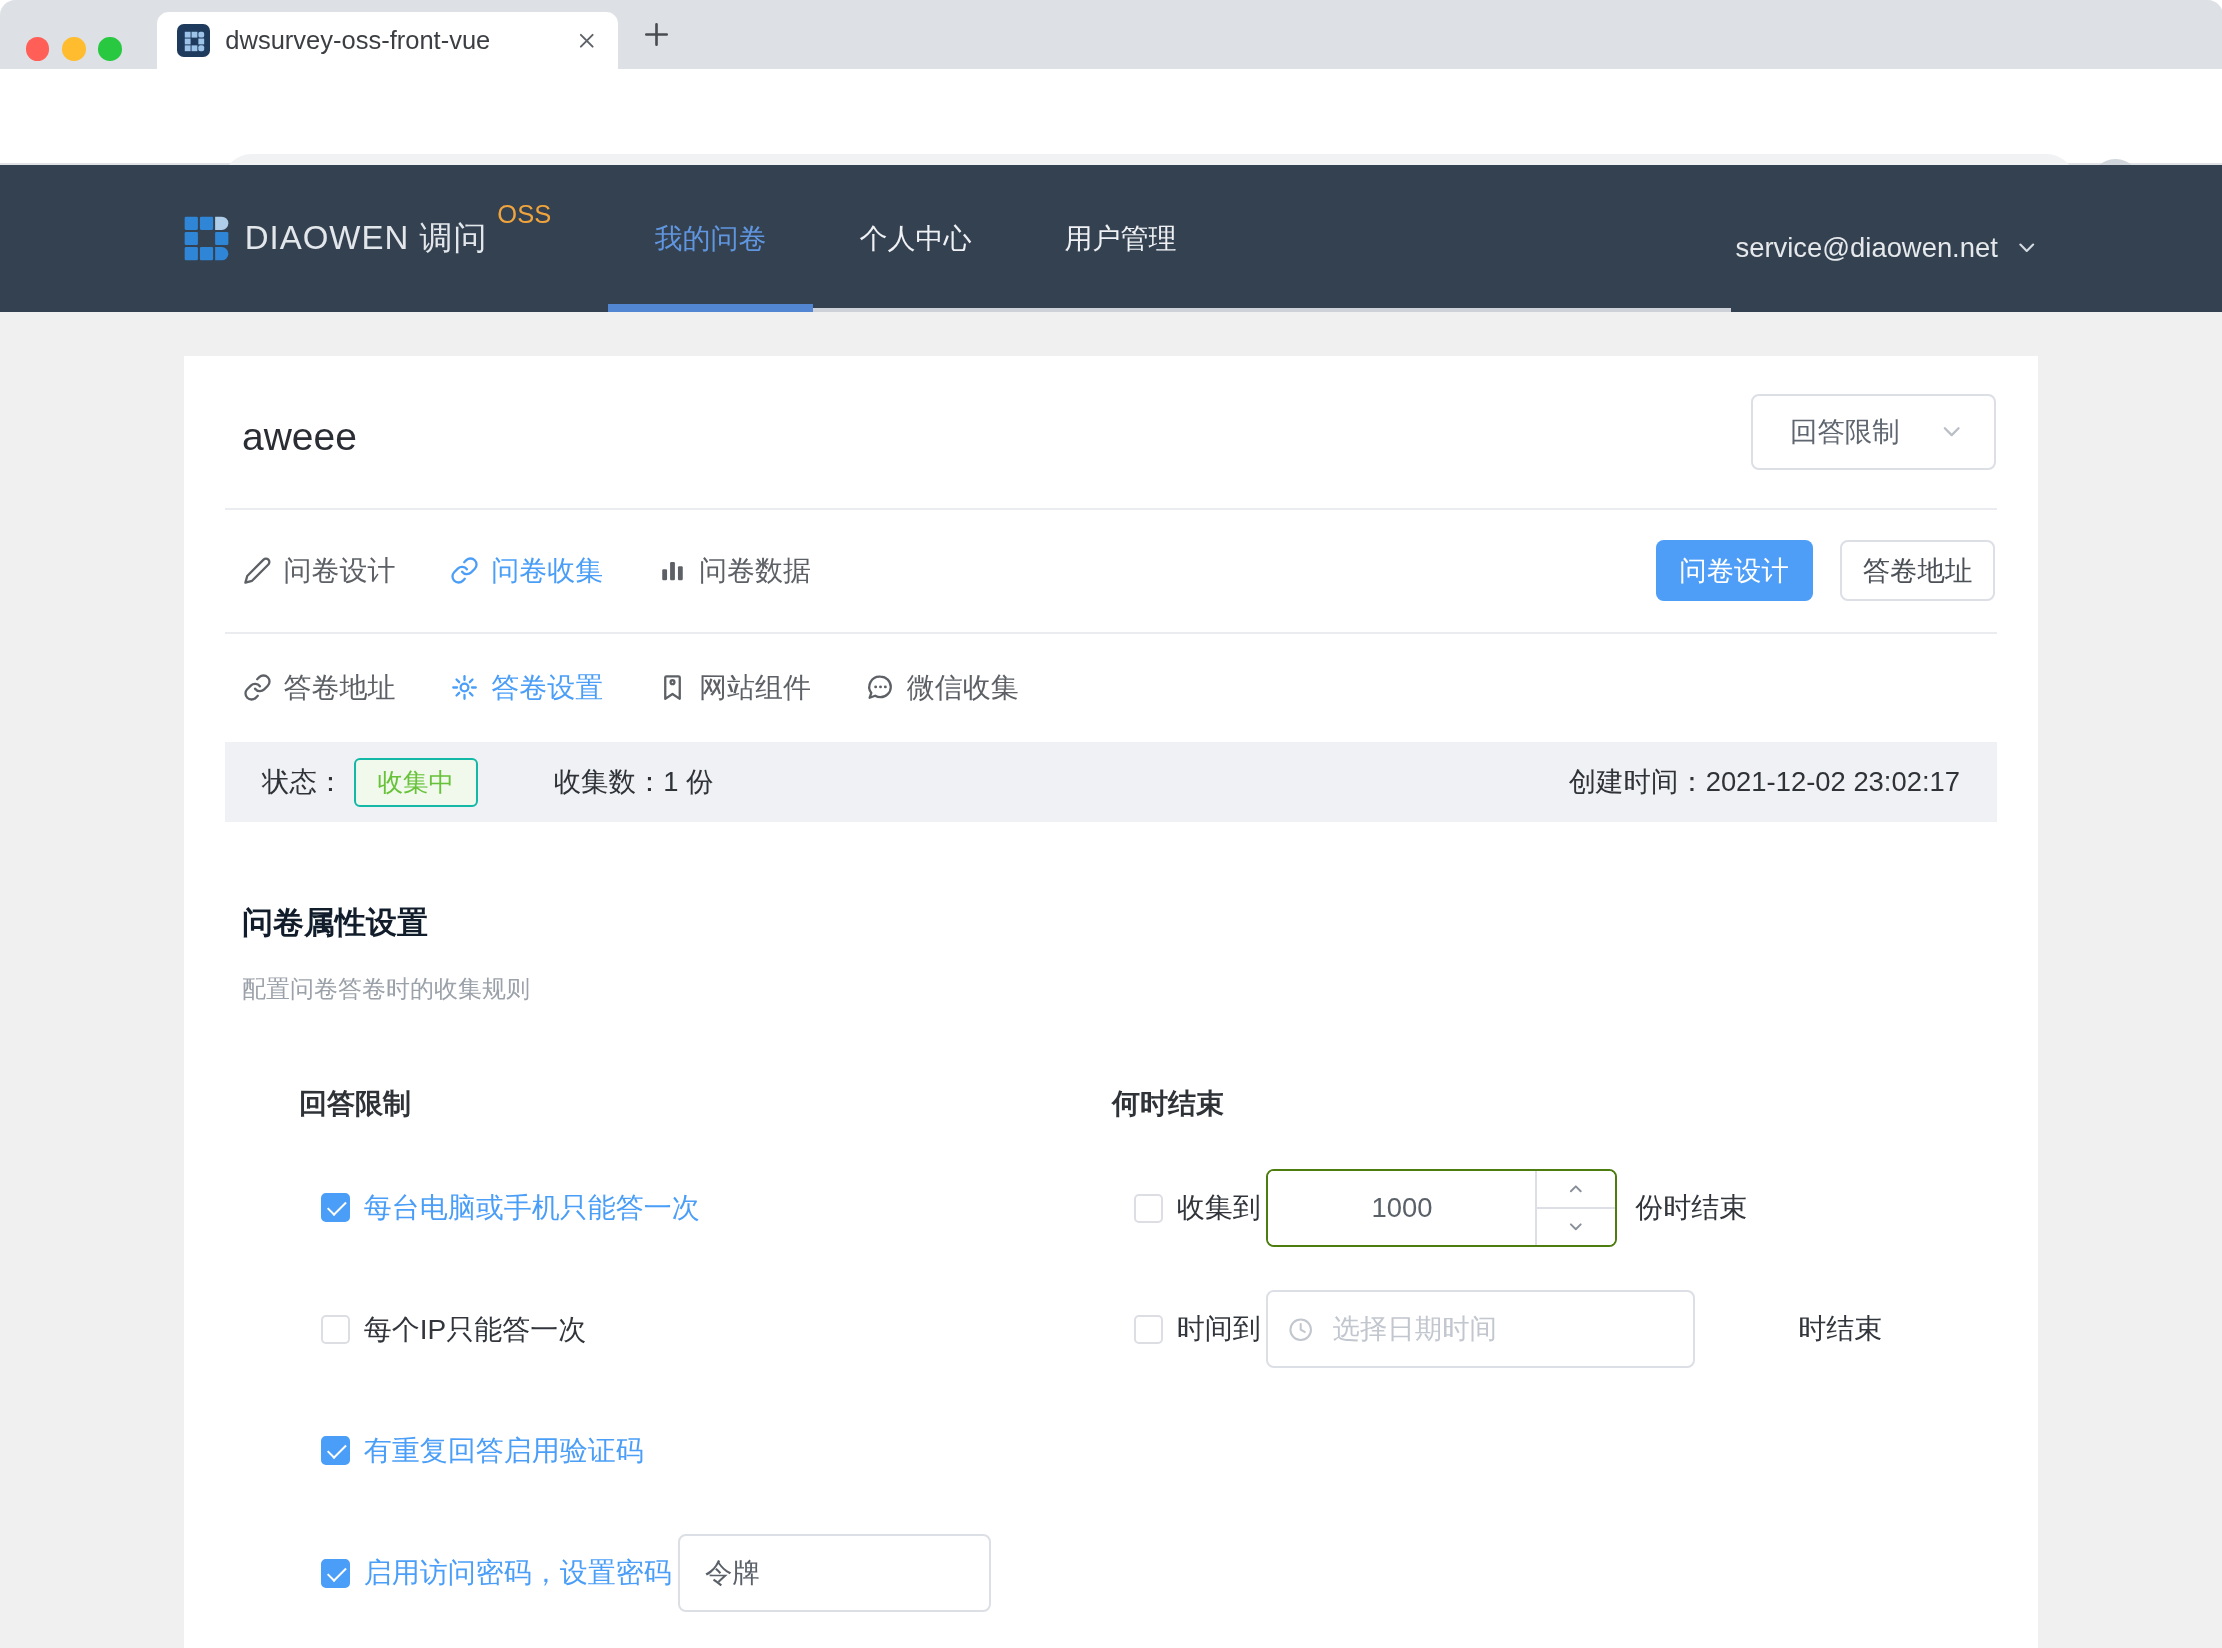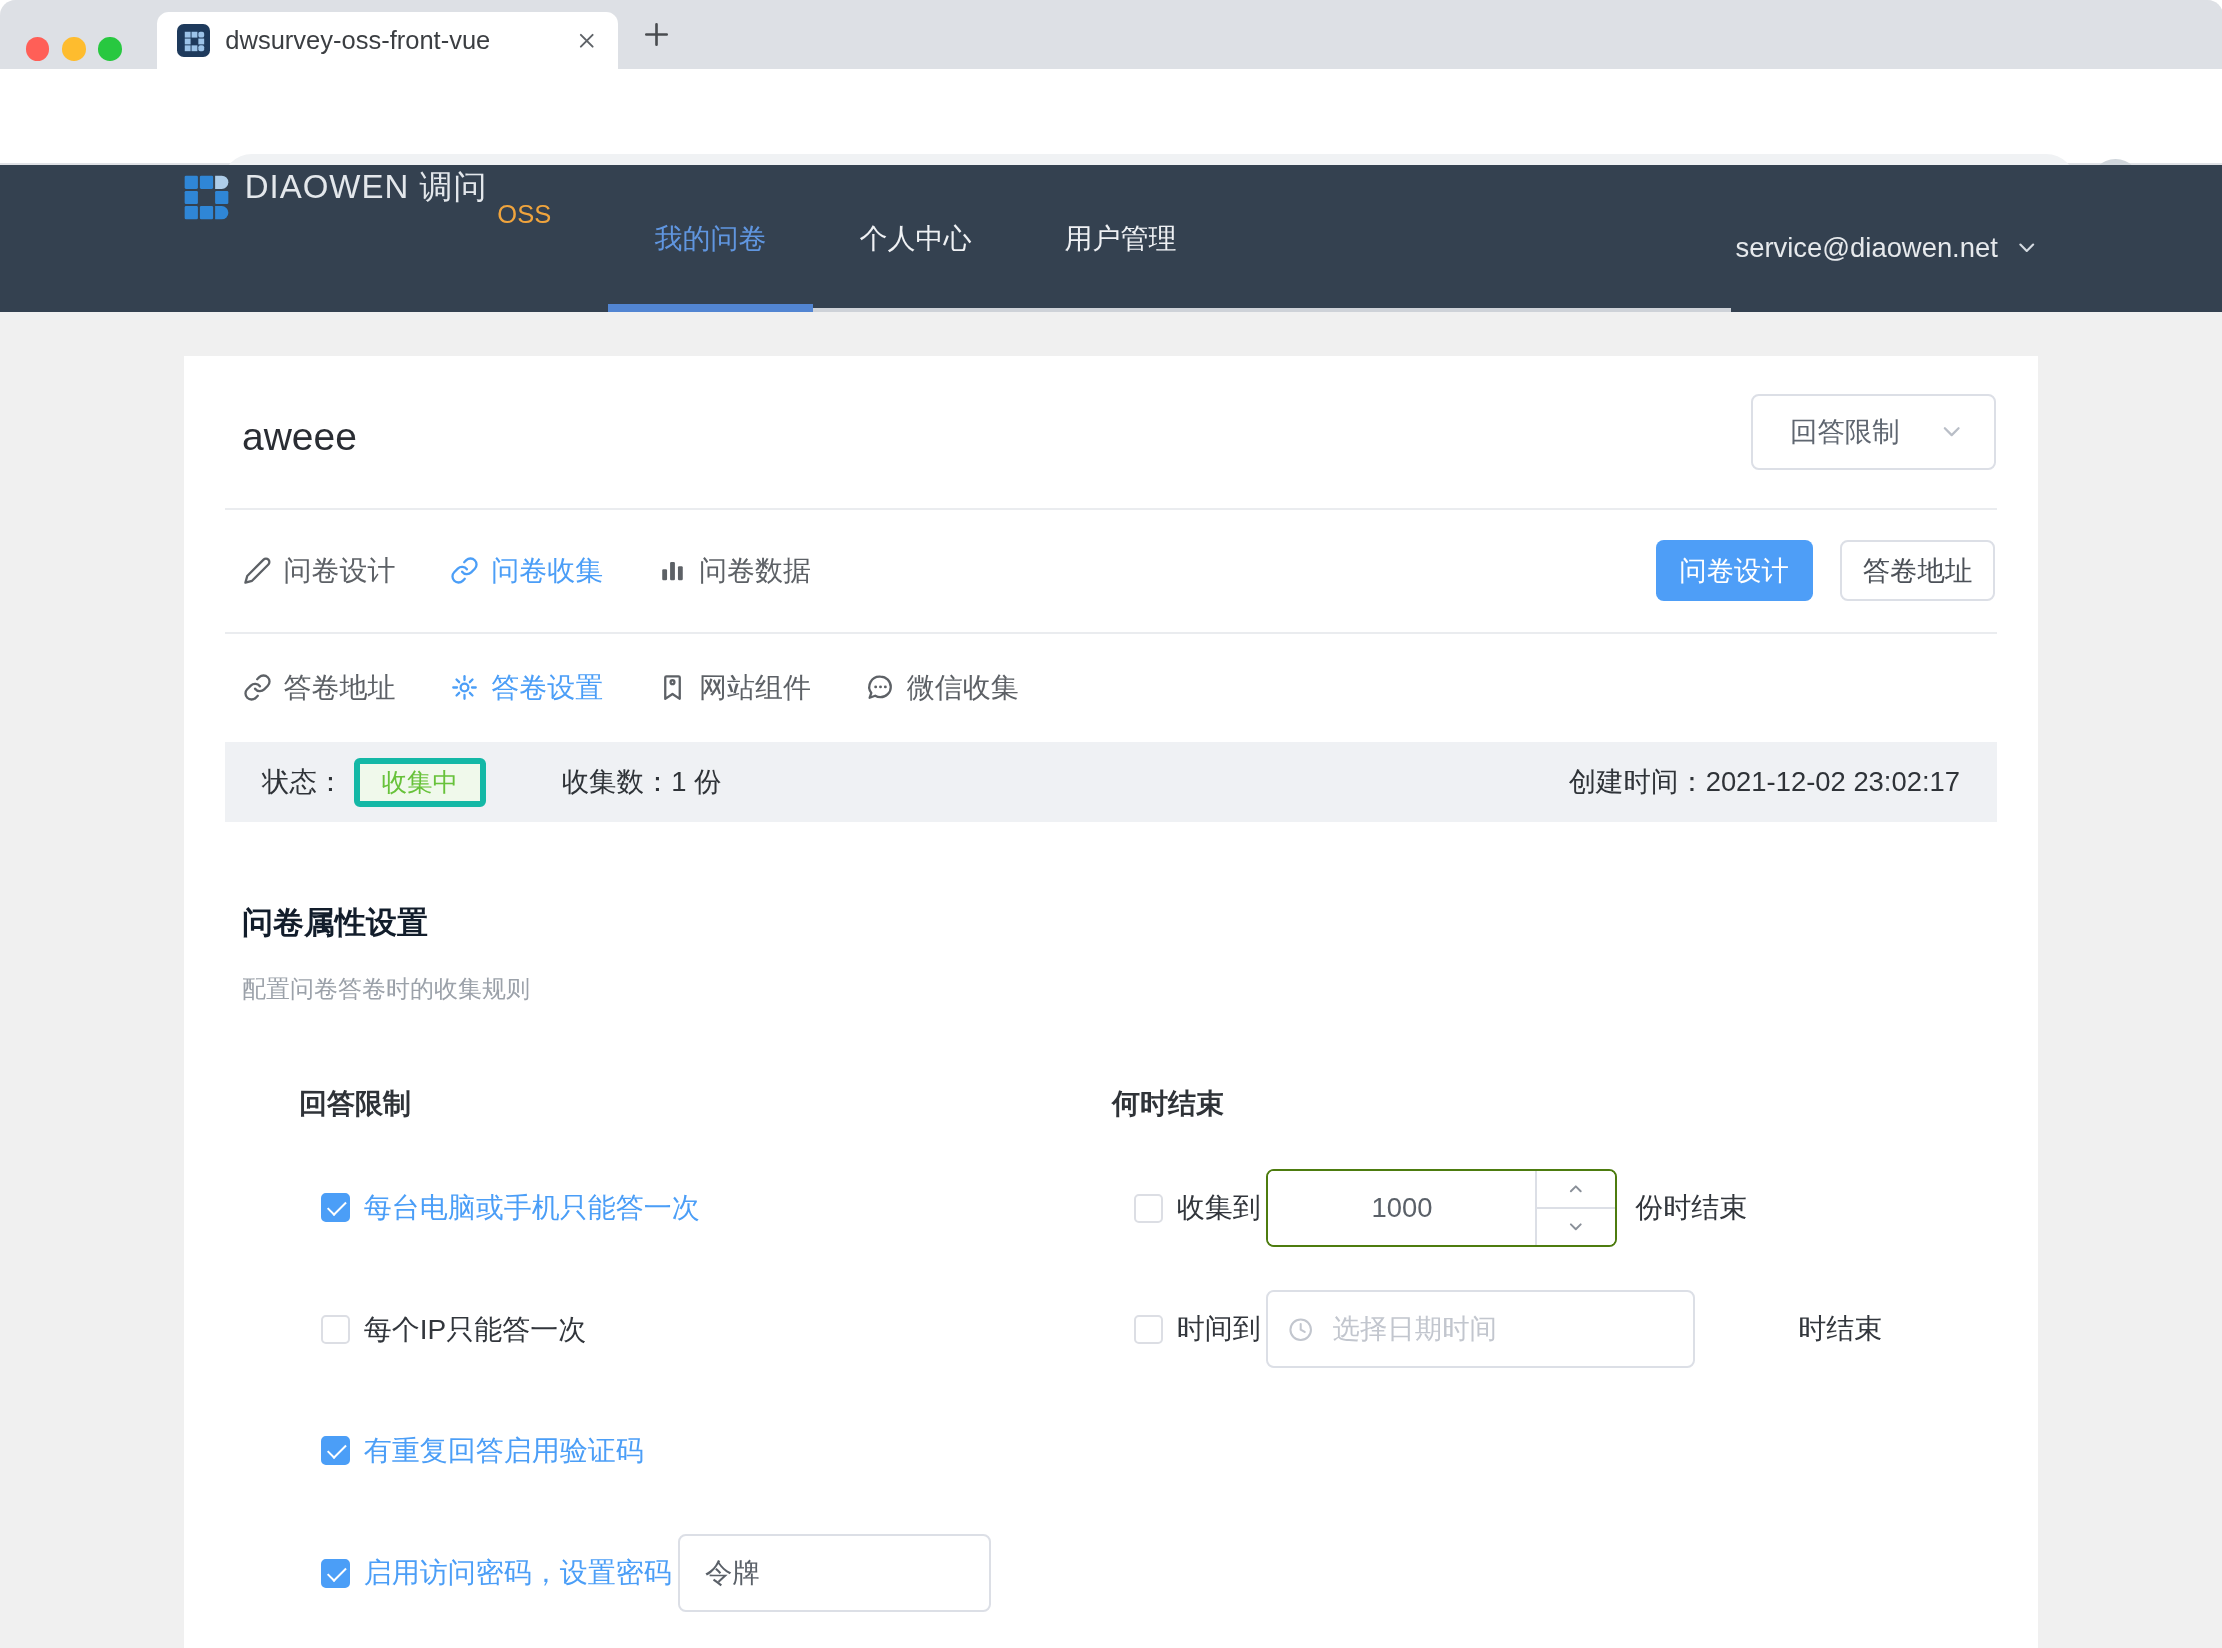--- a/index.html
+++ b/index.html
@@ -22,21 +22,21 @@
   .omnibox { position:absolute; left:222px; top:85px; width:1854px; height:61px; border-radius:30px; background:#f0f2f4; display:flex; align-items:center; padding:0 23.5px; }
   .url { margin-left:17.6px; font-size:27.4px; white-space:nowrap; }
   .url .host { color:#1f2125; }
   .url .path { color:#5f6368; }
   .omni-icons { position:absolute; right:23.5px; top:13.7px; display:flex; gap:29px; color:#5f6368; }
   .avatar { position:absolute; left:2090px; top:90px; width:51px; height:51px; border-radius:50%; background:#cfd5db; color:#5b6770; display:flex; align-items:center; justify-content:center; }
   .browser-menu { position:absolute; left:2168px; top:102px; width:33px; height:33px; color:#5f6368; }
 
   
   .appbar { position:absolute; left:0; top:165px; width:2223px; height:147px; background:#344150; }
-  .logo-group { position:absolute; left:184px; top:0; height:147px; display:flex; align-items:flex-start; }
+  .logo-group { position:absolute; left:184px; top:0; height:147px; display:flex; align-items:center; }
   .brand { margin-left:15.7px; font-size:33px; letter-spacing:1px; color:#e3e7eb; white-space:nowrap; }
   .brand-badge { align-self:flex-start; margin:35px 0 0 9.8px; font-size:25.5px; color:#f0a43d; }
   .appmenu { position:absolute; left:608px; top:0; width:1123px; height:147px; display:flex; }
   .appmenu-underline { position:absolute; left:0; bottom:0; width:100%; height:3.9px; background:#ced2d8; }
   .appmenu-item { position:relative; width:205px; height:147px; display:flex; align-items:center; justify-content:center; font-size:28px; color:#eff1f4; cursor:pointer; z-index:1; }
   .appmenu-item.active { color:#6096e0; }
   .appmenu-item.active::after { content:""; position:absolute; left:0; bottom:0; width:100%; height:7.8px; background:#5285d2; }
   .userbox { position:absolute; right:184px; top:0; height:165px; display:flex; align-items:center; gap:15.7px; color:#e6e9ec; font-size:27.4px; }
 
   
@@ -49,21 +49,21 @@
   .tabrow2 { top:277px; height:109px; }
   .tab-item { display:flex; align-items:center; gap:11.8px; margin-right:55px; font-size:28px; color:#5d6166; cursor:pointer; }
   .tab-item .ticon { width:29px; height:29px; }
   .tab-item.active { color:#4b9ef7; }
   .row-actions { margin-left:auto; display:flex; gap:27.4px; padding-right:2px; }
   .btn { height:61px; border-radius:7.8px; font-size:27.4px; display:flex; align-items:center; justify-content:center; cursor:pointer; }
   .btn-primary { width:157px; background:#4e9ef7; color:#ffffff; border:none; }
   .btn-plain { width:155px; background:#fff; color:#4c5158; border:2px solid #dcdfe6; }
 
   .statusbar { position:absolute; left:41px; top:386px; width:1772px; height:80px; background:#eff1f4; display:flex; align-items:center; padding:0 37px; font-size:27.4px; color:#2f3338; }
-  .status-badge { margin-left:9.8px; height:49px; padding:0 21.6px; display:flex; align-items:center; border:6px solid #14b8a6; background:#f0f9eb; color:#67c23a; border-radius:5.9px; font-size:25.5px; }
+  .status-badge { margin-left:9.8px; height:49px; padding:0 21.6px; display:flex; align-items:center; border:2px solid #14b8a6; background:#f0f9eb; color:#67c23a; border-radius:5.9px; font-size:25.5px; }
   .count-group { margin-left:76px; }
   .spacer { flex:1; }
 
   .section-heading { position:absolute; left:58px; top:546px; font-size:31px; font-weight:700; color:#121d2b; }
   .section-sub { position:absolute; left:58px; top:617px; font-size:24px; color:#9ba1a9;text-align:right; }
   .col-heading { position:absolute; top:729px; font-size:28px; font-weight:700; color:#2f3338; }
   .col-heading.left { left:115px; }
   .col-heading.right { left:928px; }
 
   .opt-row { position:absolute; display:flex; align-items:center; }

